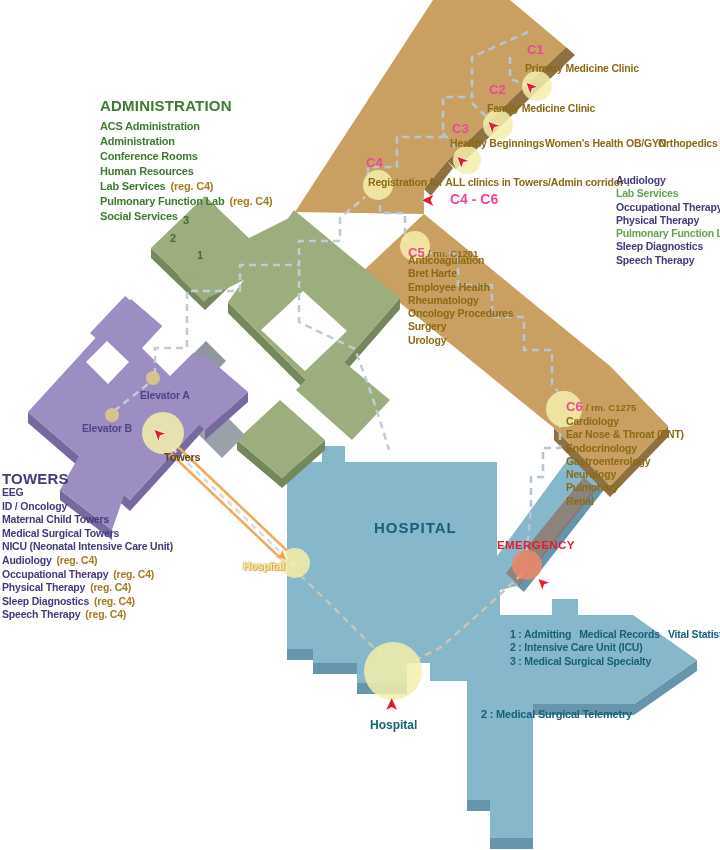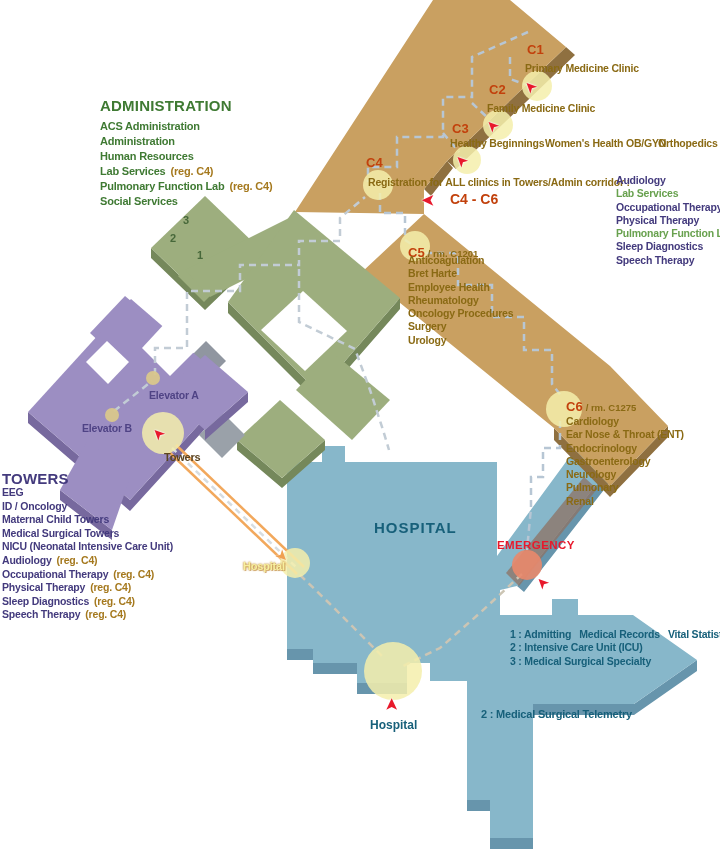--- a/index.html
+++ b/index.html
@@ -2,21 +2,21 @@
 <html><head>
 <meta charset="utf-8">
 <style>
   html,body{margin:0;padding:0;background:#fff;}
   #stage{position:relative;width:720px;height:850px;background:#fff;overflow:hidden;
          font-family:"Liberation Sans","DejaVu Sans",sans-serif;}
   svg{position:absolute;left:0;top:0;}
   .lbl{position:absolute;font-weight:bold;white-space:nowrap;line-height:1;}
   .t-green{color:#3f7a33;}
   .t-brown{color:#8a6a14;}
-  .t-code{color:#c2410c;}
+  .t-code{color:#ec4899;}
   .t-purple{color:#433a7d;}
   .t-teal{color:#17607a;}
   .t-red{color:#e8192c;}
   .t-gold{color:#a5791e;}
   .t-grn2{color:#68a14e;}
   .t-dkgreen{color:#47683a;}
   .t-elev{color:#4f4385;}
   .t-twent{color:#5c441f;}
   .title{font-size:15px;letter-spacing:.2px;}
   .item{font-size:10.5px;letter-spacing:-.2px;}
@@ -113,20 +113,21 @@
     <circle cx="295" cy="563" r="15" fill="#f4eeac" opacity=".85"></circle>
     <circle cx="393" cy="671" r="29" fill="#f4eeac" opacity=".85"></circle>
     <circle cx="527" cy="565" r="15" fill="#e9886c" opacity=".9"></circle>
   </g>
 </svg>
 
 <div class="lbl t-green title" style="left:100px;top:98px;">ADMINISTRATION</div>
 <div class="lbl list list-admin" style="left:100px;top:119px;">
   <div class="row t-green item"><span>ACS Administration</span></div>
   <div class="row t-green item"><span>Administration</span></div>
+  <div class="row t-green item"><span>Conference Rooms</span></div>
   <div class="row t-green item"><span>Human Resources</span></div>
   <div class="row t-green item"><span>Lab Services</span><span class="reg t-gold">(reg. C4)</span></div>
   <div class="row t-green item"><span>Pulmonary Function Lab</span><span class="reg t-gold">(reg. C4)</span></div>
   <div class="row t-green item"><span>Social Services</span></div>
 </div>
 
 <div class="lbl t-dkgreen item" style="left:183px;top:215px;font-size:11px;">3</div>
 <div class="lbl t-dkgreen item" style="left:170px;top:233px;font-size:11px;">2</div>
 <div class="lbl t-dkgreen item" style="left:197px;top:250px;font-size:11px;">1</div>
 
@@ -187,21 +188,21 @@
   <div class="row t-purple item"><span>Maternal Child Towers</span></div>
   <div class="row t-purple item"><span>Medical Surgical Towers</span></div>
   <div class="row t-purple item"><span>NICU (Neonatal Intensive Care Unit)</span></div>
   <div class="row t-purple item"><span>Audiology</span><span class="reg t-gold">(reg. C4)</span></div>
   <div class="row t-purple item"><span>Occupational Therapy</span><span class="reg t-gold">(reg. C4)</span></div>
   <div class="row t-purple item"><span>Physical Therapy</span><span class="reg t-gold">(reg. C4)</span></div>
   <div class="row t-purple item"><span>Sleep Diagnostics</span><span class="reg t-gold">(reg. C4)</span></div>
   <div class="row t-purple item"><span>Speech Therapy</span><span class="reg t-gold">(reg. C4)</span></div>
 </div>
 
-<div class="lbl t-elev item" style="left:149px;top:390px;text-align:right;">Elevator A</div>
+<div class="lbl t-elev item" style="left:140px;top:390px;text-align:right;">Elevator A</div>
 <div class="lbl t-elev item" style="left:82px;top:423px;">Elevator B</div>
 <div class="lbl t-twent item" style="left:164px;top:452px;font-size:11px;">Towers</div>
 
 <div class="lbl t-teal title" style="left:374px;top:520px;letter-spacing:1px;">HOSPITAL</div>
 <div class="lbl list" style="left:510px;top:628px;">
   <div class="row t-teal item pre">1 : Admitting   Medical Records   Vital Statistics</div>
   <div class="row t-teal item">2 : Intensive Care Unit (ICU)</div>
   <div class="row t-teal item">3 : Medical Surgical Specialty</div>
 </div>
 <div class="lbl t-teal item" style="left:481px;top:709px;font-size:11px;">2 : Medical Surgical Telemetry</div>

